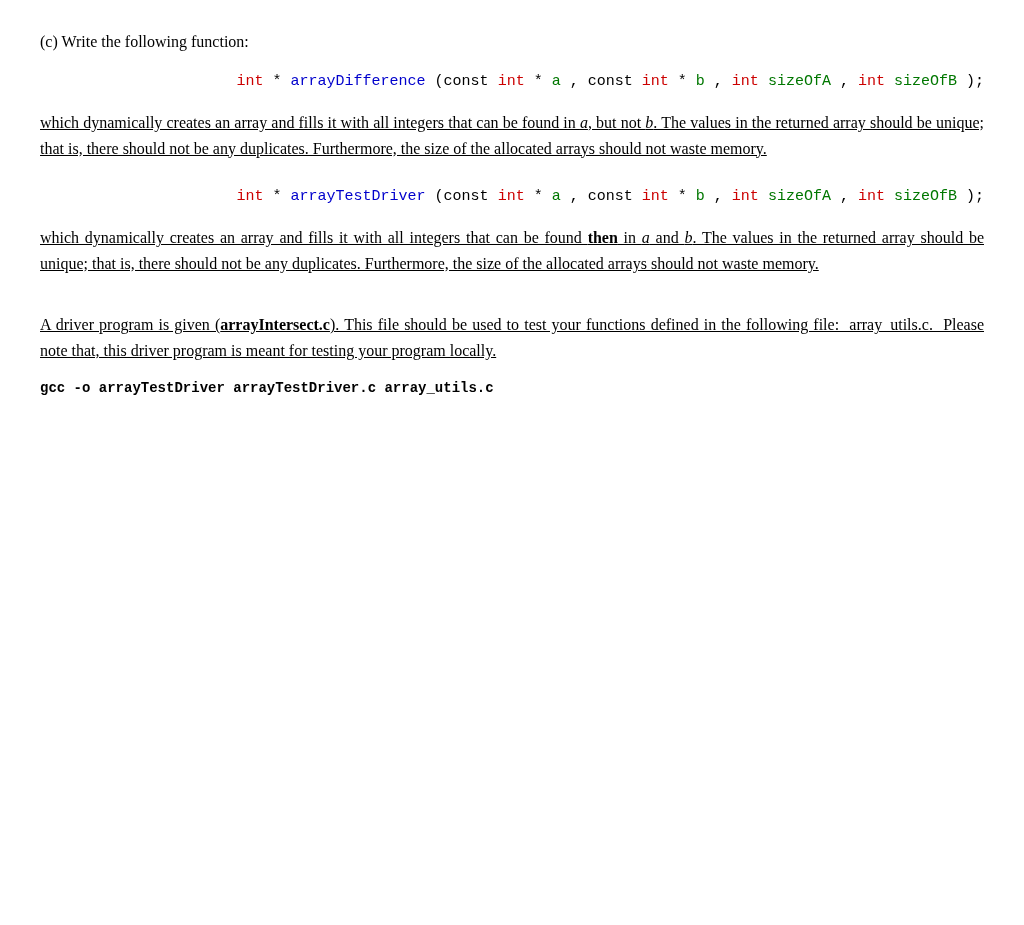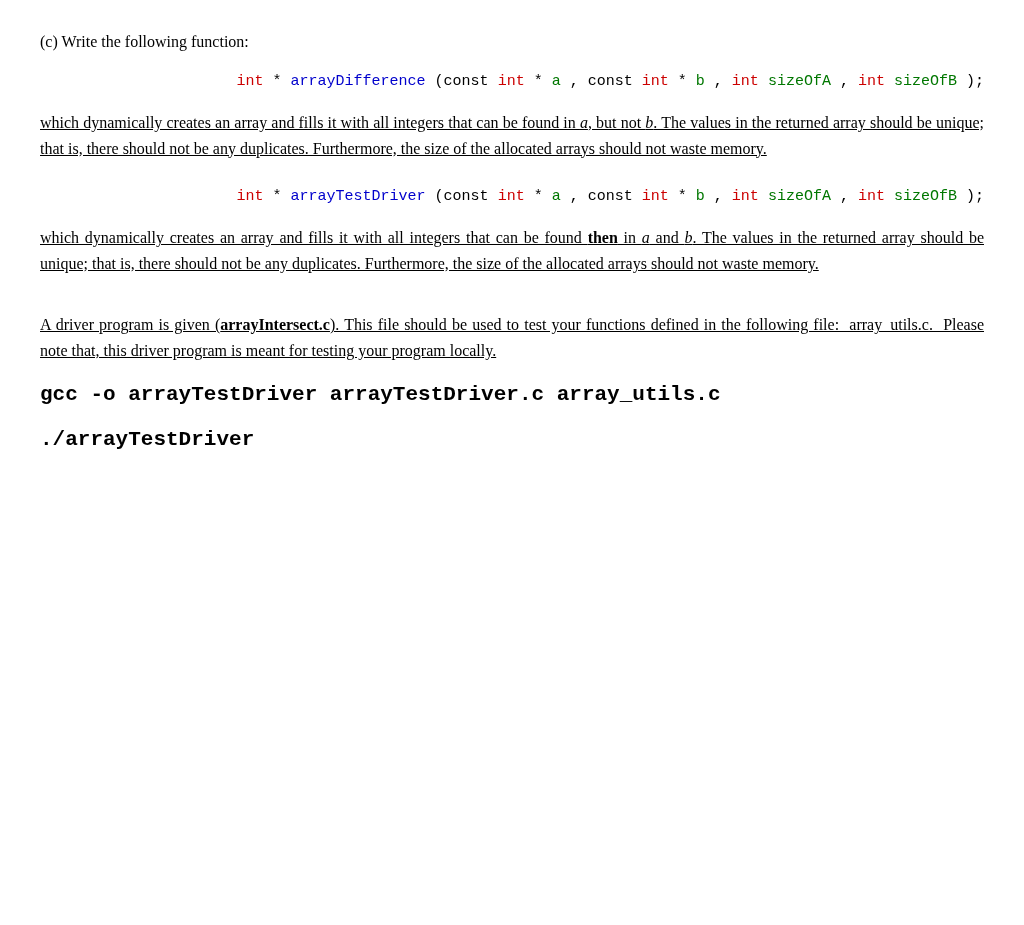--- a/index.html
+++ b/index.html
@@ -34,21 +34,21 @@
     .code-line {
       font-family: "Courier New", Courier, monospace;
       font-size: 15px;
       margin: 16px 0;
       line-height: 1.6;
       text-align: right;
     }
 
     .code-bold {
       font-family: "Courier New", Courier, monospace;
-      font-size: 21px;
+      font-size: 14px;
       font-weight: bold;
       margin: 8px 0;
       line-height: 1.8;
     }
 
     .paragraph {
       text-align: justify;
       margin-bottom: 12px;
       line-height: 1.6;
       text-decoration: underline;
@@ -142,16 +142,15 @@
     </div>
   </div>
 
   <div class="section" style="margin-top: 36px;">
     <div class="paragraph">
       A driver program is given (<strong>arrayIntersect.c</strong>). This file should be used to test your functions defined in the following file:&nbsp; array_utils.c.&nbsp; Please note that, this driver program is meant for testing your program locally.
     </div>
 
 
     <div class="code-bold">gcc -o arrayTestDriver arrayTestDriver.c array_utils.c</div>
-    <div class="code-bold">./arrayTestDriver</div>
   </div>
 
 </div>
 
 </body></html>

